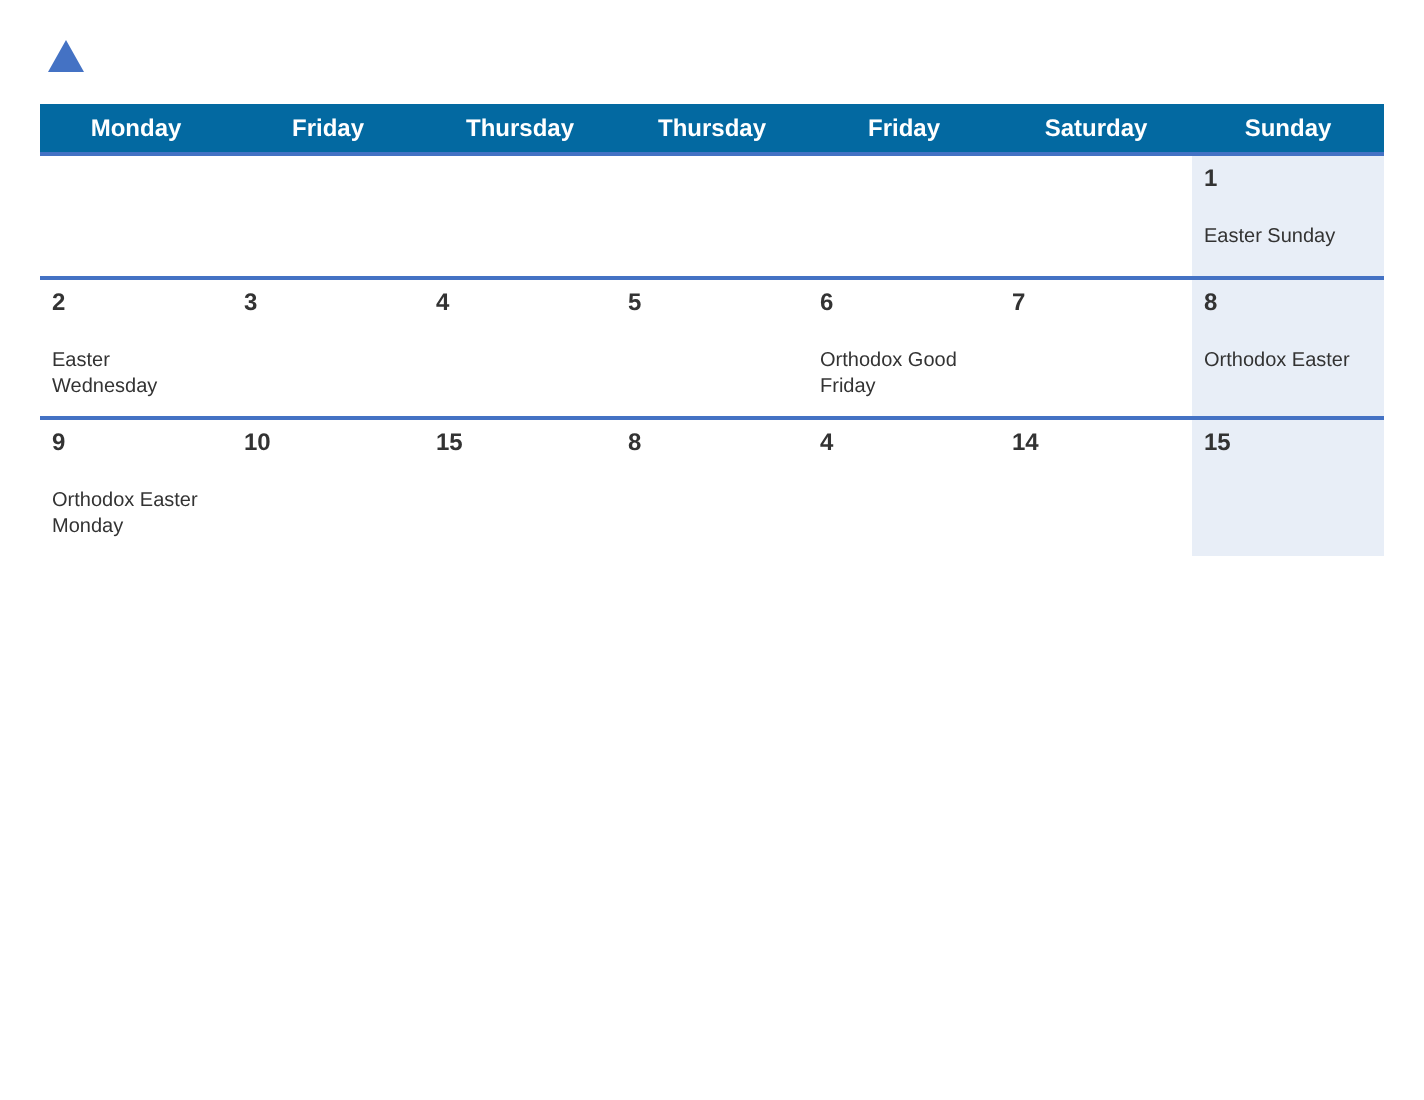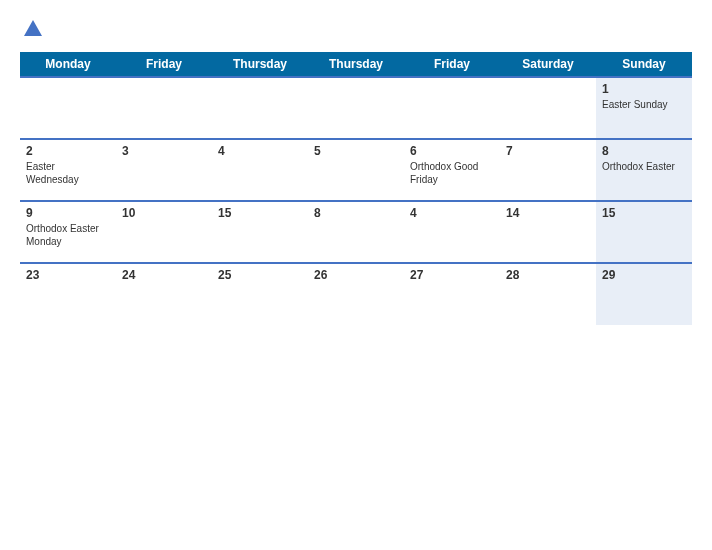--- a/index.html
+++ b/index.html
@@ -91,20 +91,21 @@
       font-weight: bold;
       color: #333;
       display: block;
       margin-bottom: 2px;
     }
     .day-event {
       font-size: 10px;
       color: #333;
       line-height: 1.3;
       display: block;
+      margin-top: 16px;
     }
     .sunday .day-number {
       color: #333;
     }
   </style>
 </head>
 <body>
 
 <div class="page">
 
@@ -192,38 +193,15 @@
           <td>
             <span class="day-number">4</span>
           </td>
           <td>
             <span class="day-number">14</span>
           </td>
           <td class="sunday">
             <span class="day-number">15</span>
           </td>
         </tr>
-        <tr>
-          <td>
-            <span class="day-number">23</span>
-          </td>
-          <td>
-            <span class="day-number">24</span>
-          </td>
-          <td>
-            <span class="day-number">25</span>
-          </td>
-          <td>
-            <span class="day-number">26</span>
-          </td>
-          <td>
-            <span class="day-number">27</span>
-          </td>
-          <td>
-            <span class="day-number">28</span>
-          </td>
-          <td class="sunday">
-            <span class="day-number">29</span>
-          </td>
-        </tr>
       </tbody>
   </table>
 </div>
 
 </body></html>

